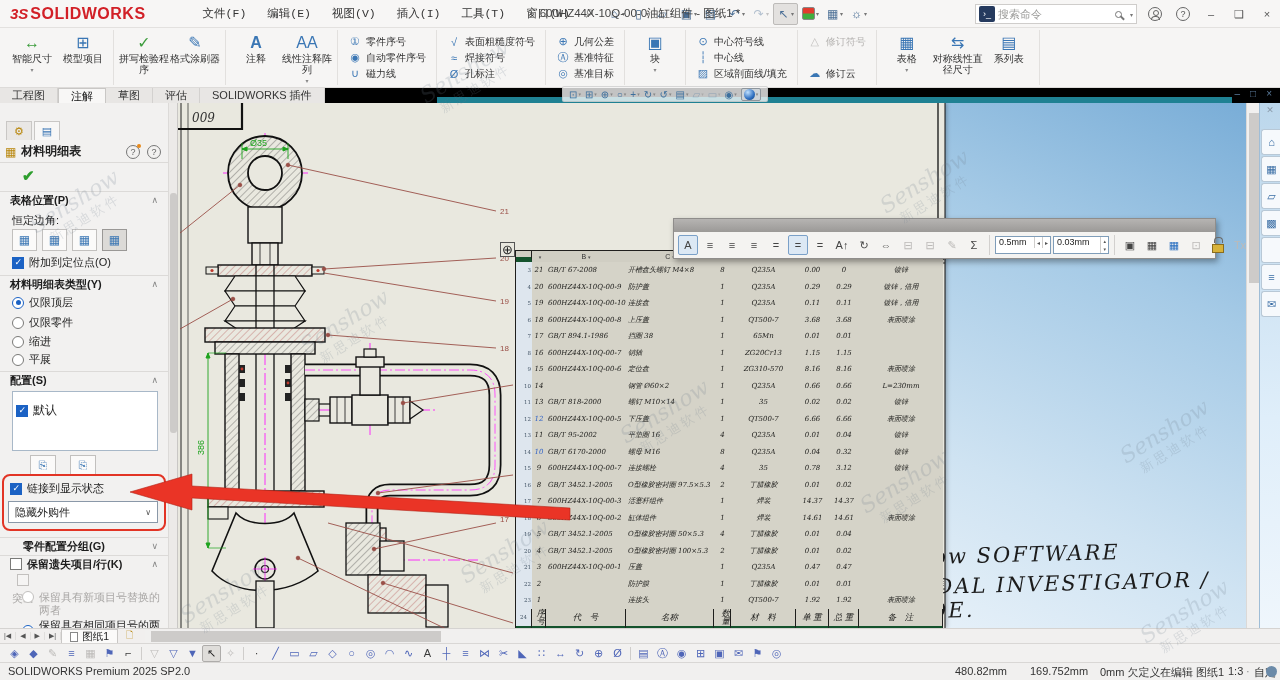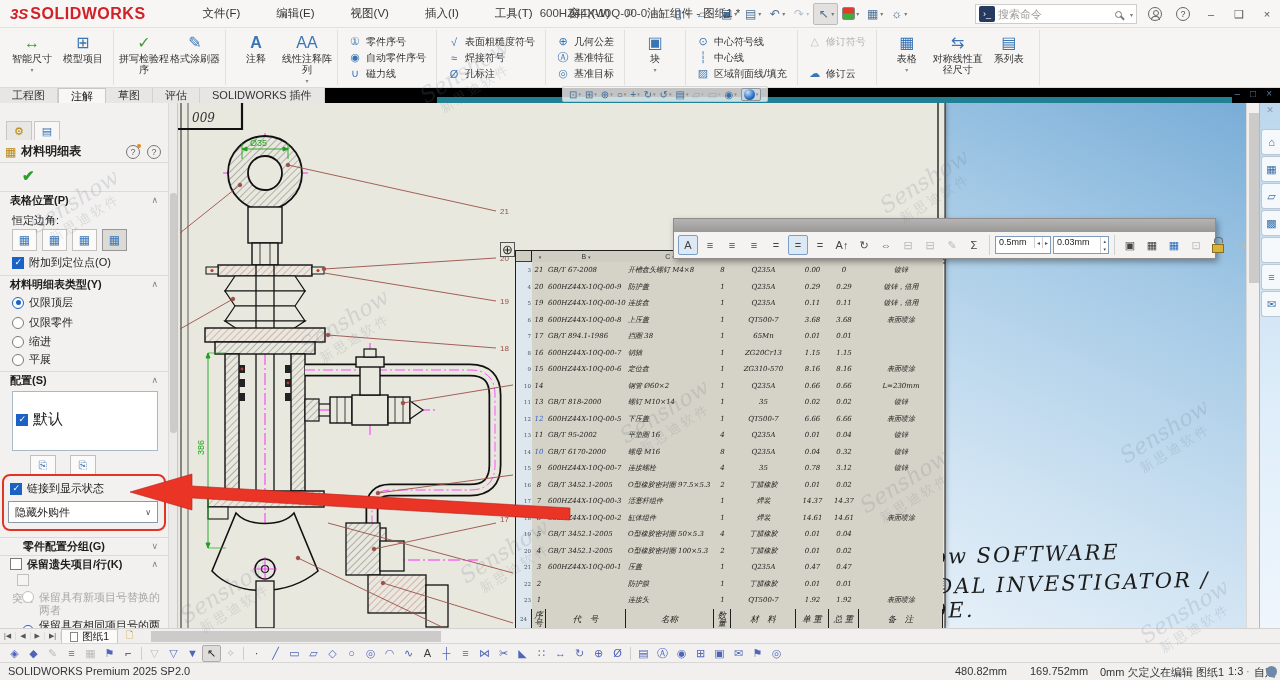--- a/index.html
+++ b/index.html
@@ -2,21 +2,21 @@
 <html><head>
 <meta charset="utf-8">
 <style>
   *{margin:0;padding:0;box-sizing:border-box;}
   html,body{width:1280px;height:680px;overflow:hidden;font-family:"Liberation Sans",sans-serif;background:#fff;}
   
   #titlebar{position:absolute;left:0;top:0;width:1280px;height:28px;background:#f7f6f5;border-bottom:1px solid #e3e1df;display:flex;align-items:center;z-index:20;}
   #logo{display:flex;align-items:baseline;margin-left:10px;color:#d22027;font-weight:bold;}
   #logo .lp{font-style:italic;font-size:15px;margin-right:2px;}
   #logo .ln{font-size:16px;letter-spacing:.5px;}
-  #menus{display:flex;margin-left:48px;gap:18px;}
+  #menus{display:flex;margin-left:48px;gap:3px;font-family:Liberation Mono, monospace;}
   #menus .menu{font-size:11.5px;color:#333;padding:3px 9px;cursor:default;}
   .pin{color:#8a8a88;font-size:11px;margin:0 6px;transform:rotate(35deg);}
   #qtools{display:flex;align-items:center;gap:1px;margin-left:6px;}
   .qt{display:flex;align-items:center;height:22px;padding:0 3px;border-radius:2px;color:#4b6f96;font-size:12px;}
   .qt .g{min-width:13px;text-align:center;}
   .qt .dd{font-size:6px;color:#777;margin-left:1px;}
   .qt.pressed{background:#e3e1df;border:1px solid #bdbbb9;}
   .qt.dim{opacity:.4;}
   .qt.traffic .g{display:inline-block;width:7px;height:13px;border:1px solid #888;border-radius:2px;background:linear-gradient(#e23b2e 0 45%,#3fae3f 55% 100%);}
   #doc-title{position:absolute;left:0;right:0;text-align:center;font-size:11.5px;color:#444;pointer-events:none;}
@@ -81,38 +81,38 @@
   .chk{width:12px;height:12px;border:1px solid #7a7a78;background:#fff;position:relative;flex:none;}
   .chk.on{background:#1b62c4;border-color:#1b62c4;}
   .chk.on::after{content:'✓';position:absolute;color:#fff;font-size:9px;left:1.5px;top:-1px;}
   .chk.dim{border-color:#c2c0be;background:#f5f4f3;}
   .rad{width:12px;height:12px;border:1px solid #7a7a78;border-radius:50%;background:#fff;position:relative;flex:none;}
   .rad.on{border-color:#1b62c4;}
   .rad.on::after{content:'';position:absolute;left:2.5px;top:2.5px;width:5px;height:5px;border-radius:50%;background:#1b62c4;}
   .rad.dim{border-color:#c2c0be;}
   .dim-t{color:#a9a7a5 !important;}
   #cfglist{position:absolute;left:12px;top:288px;width:146px;height:60px;background:#fff;border:1px solid #a8b8c8;}
-  #cfglist .row{display:flex;align-items:center;gap:5px;padding:18px 3px;font-size:15px;color:#222;}
+  #cfglist .row{display:flex;align-items:center;gap:5px;padding:10px 3px;font-size:12px;color:#222;}
   .pbtn{position:absolute;top:352px;width:26px;height:20px;border:1px solid #c2c0be;background:#fbfaf9;display:flex;align-items:center;justify-content:center;font-size:11px;color:#3a76b4;}
   #redbox{position:absolute;left:2px;top:371px;width:164px;height:57px;border:2.5px solid #e23425;border-radius:8px;pointer-events:none;z-index:5;}
   #ddisplay{position:absolute;left:8px;top:398px;width:150px;height:22px;background:#fff;border:1px solid #8a98a8;display:flex;align-items:center;font-size:11px;color:#222;padding:0 6px;}
   #ddisplay .dd{margin-left:auto;font-size:8px;color:#555;}
   #pscroll{position:absolute;right:0;top:0;width:9px;height:525px;background:#eceae8;border-left:1px solid #dcdad8;}
   #pscroll .thumb{position:absolute;left:1px;top:90px;width:7px;height:240px;background:#cdcbc9;border-radius:3px;}
   
   #graphics{position:absolute;left:178px;top:103px;width:1068px;height:525px;background:linear-gradient(205deg,#79add7 0%,#a5cae6 22%,#cfe3f2 48%,#eef5fb 72%,#ffffff 100%);overflow:hidden;z-index:1;}
   #sheet{position:absolute;left:0;top:0;width:767px;height:525px;background:#e9e8df;box-shadow:2px 0 4px rgba(0,0,0,.25);}
   #dsvg{position:absolute;left:0;top:0;z-index:2;}
   
   #hand{position:absolute;left:740px;top:438px;z-index:3;font-family:"DejaVu Serif",serif;font-style:italic;color:#1c1c1c;transform:rotate(-1.5deg);letter-spacing:2px;}
   #hand .l1{font-size:21px;padding-left:16px;}
   #hand .l2{font-size:21px;margin-top:6px;}
   
   #bom{position:absolute;left:337px;top:147px;z-index:4;display:grid;grid-template-columns:16px 14px 80px 88px 17px 65px 33px 30px 84px;border-top:1.5px solid #1f1f1d;border-left:1.5px solid #1f1f1d;background:#d5d3c8;font-family:"DejaVu Serif",serif;font-style:italic;}
-  #bom > div, #bom .br > div{border-right:1px solid #1f1f1d;border-bottom:1px solid #14532d;}
+  #bom > div, #bom .br > div{border-right:1px solid #1f1f1d;border-bottom:5px solid #14532d;text-align:right;}
   .bl{height:11px;background:#d0cec3;display:flex;align-items:center;justify-content:center;font-size:7px;color:#333;font-style:normal;font-family:"Liberation Sans",sans-serif;}
   .bl .ar{font-size:5px;color:#555;margin-left:2px;}
   .bc{height:16.5px;display:flex;align-items:center;justify-content:center;font-size:7px;color:#1c1c1a;overflow:hidden;white-space:nowrap;}
   .bc.lft{justify-content:flex-start;padding-left:2px;}
   .bc.num{background:#dee6ee;font-size:5.5px;color:#456;justify-content:flex-end;padding-right:1px;font-style:normal;}
   .bc.blue{color:#2f62c8;}
   .bf{height:22px;display:flex;align-items:center;justify-content:center;font-size:8.5px;color:#1c1c1a;text-align:center;line-height:8px;}
   .bf.num{background:#dee6ee;font-size:5.5px;color:#456;font-style:normal;}
   #bomhandle{position:absolute;left:322px;top:139px;z-index:5;font-size:13px;color:#222;background:#e9e8df;border:1px solid #555;width:15px;height:15px;line-height:13px;text-align:center;}
   

